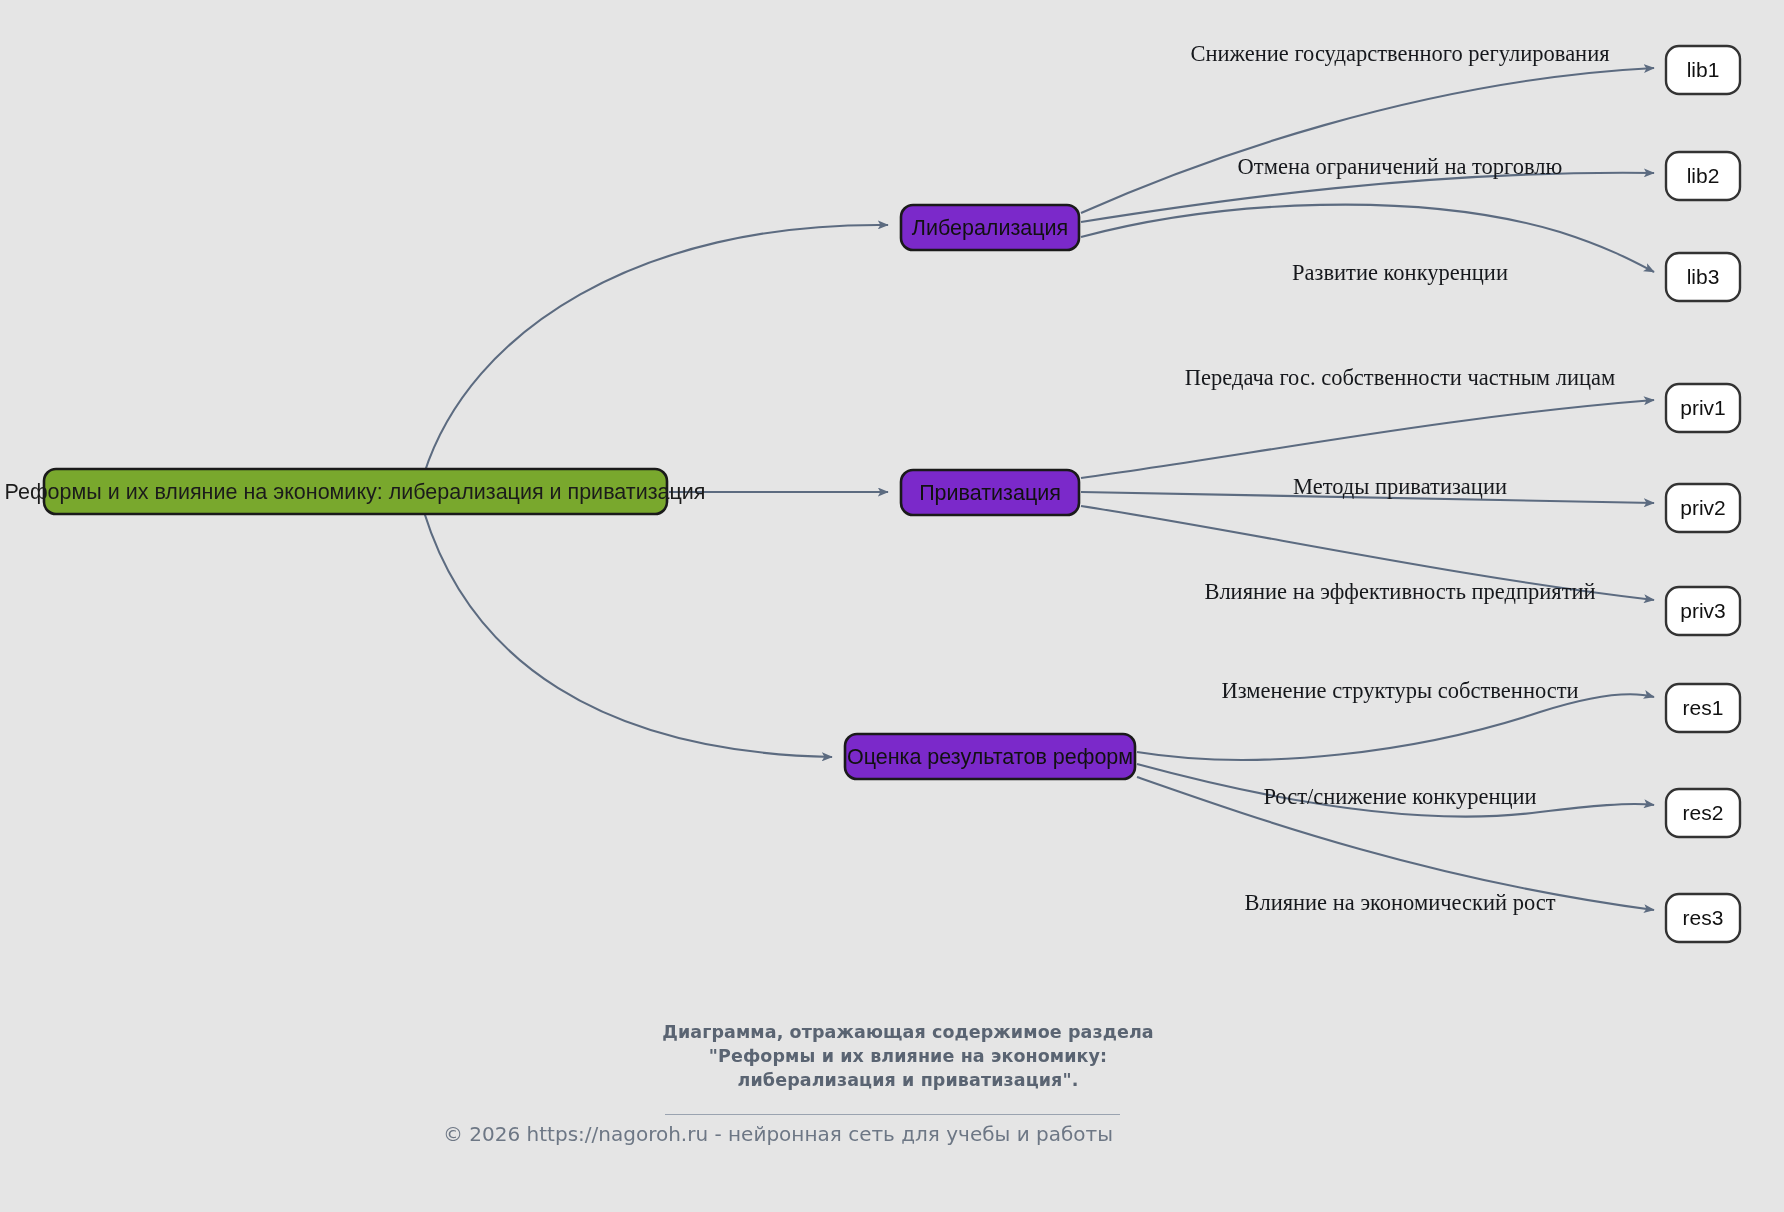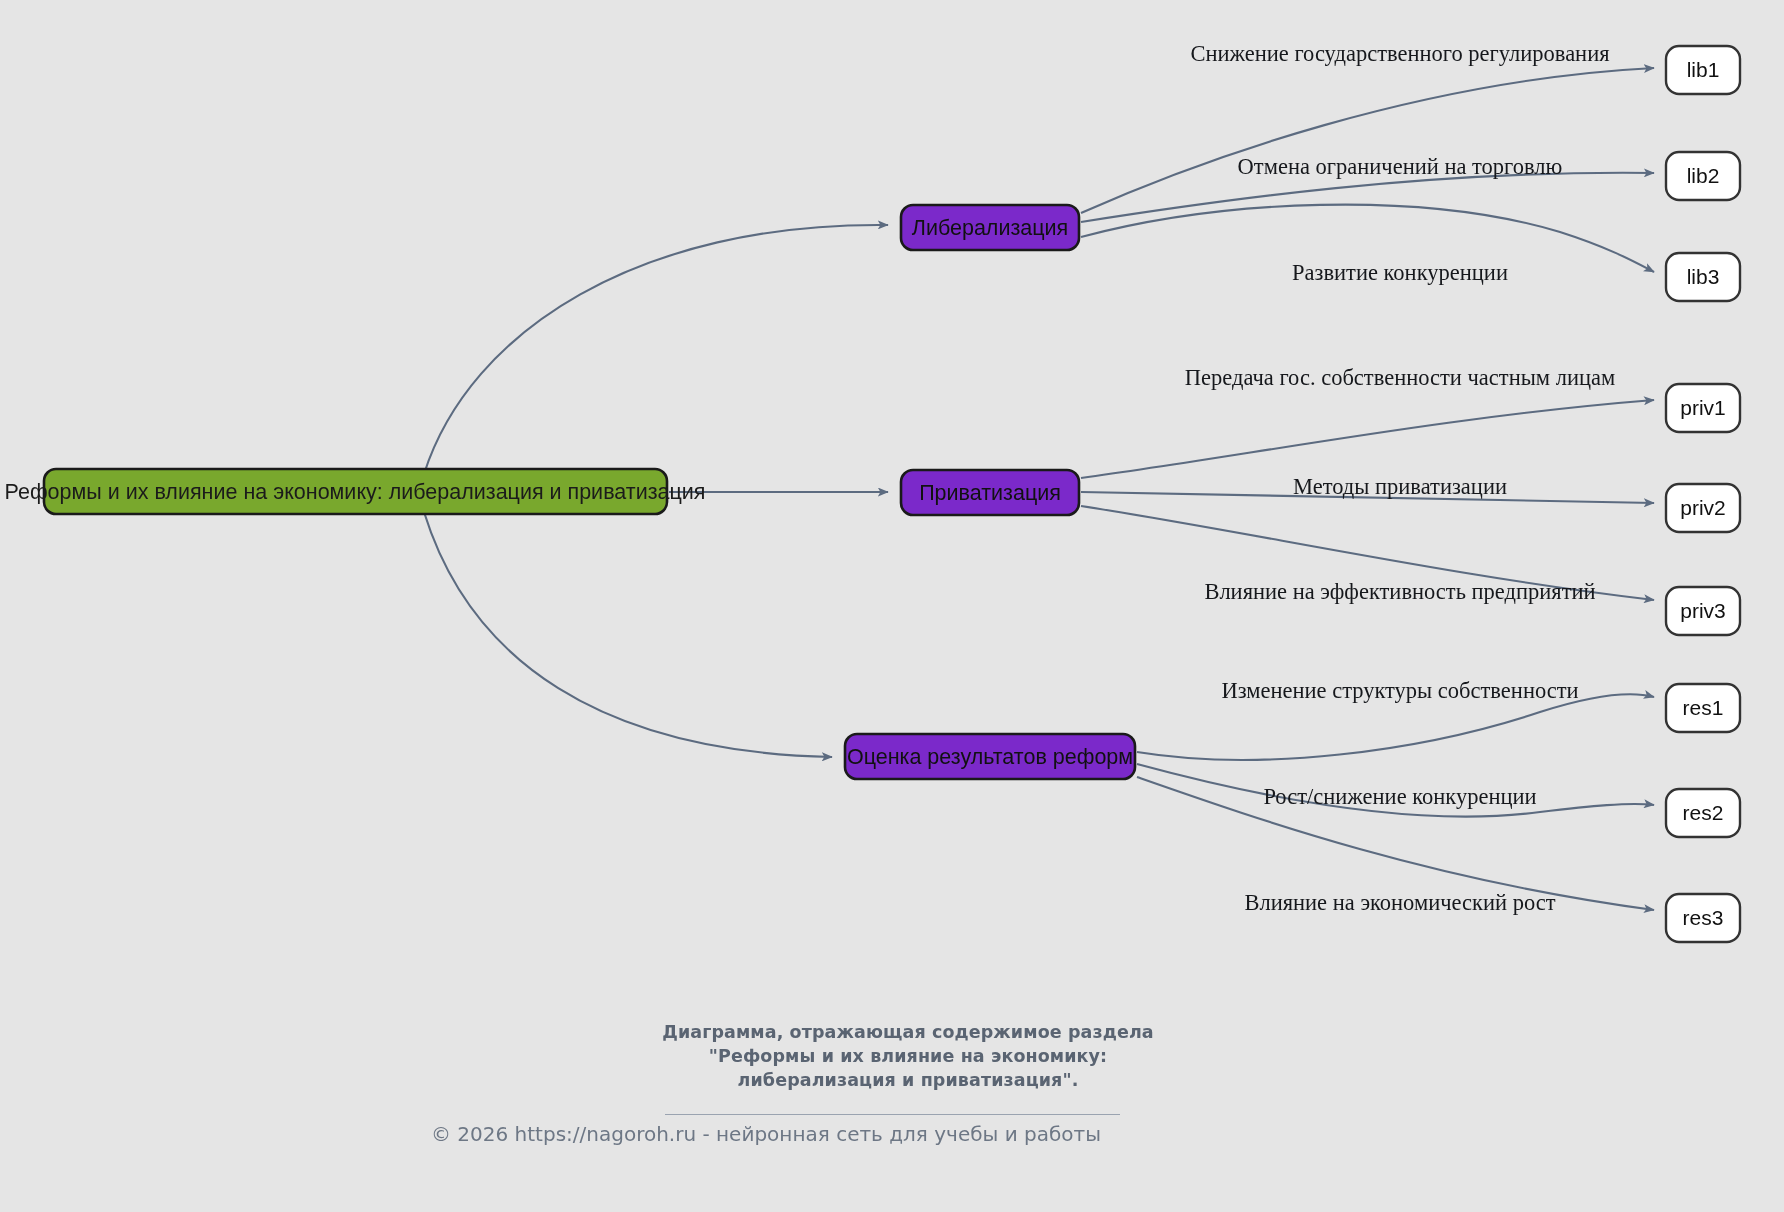--- a/index.html
+++ b/index.html
@@ -90,21 +90,21 @@
     padding-left: 32px;
   }
   #caption-rule {
     width: 455px;
     height: 0;
     border-top: 1.6px solid #9aa3b0;
     margin: 22px auto 0 auto;
   }
   #footer-line {
     position: absolute;
-    left: 0;
+    left: 12px;
     top: 1122px;
     width: 1532px;
     text-align: center;
     font-family: "DejaVu Sans", sans-serif;
     font-size: 20px;
     color: #6d7785;
   }
 </style>
 </head>
 <body>

